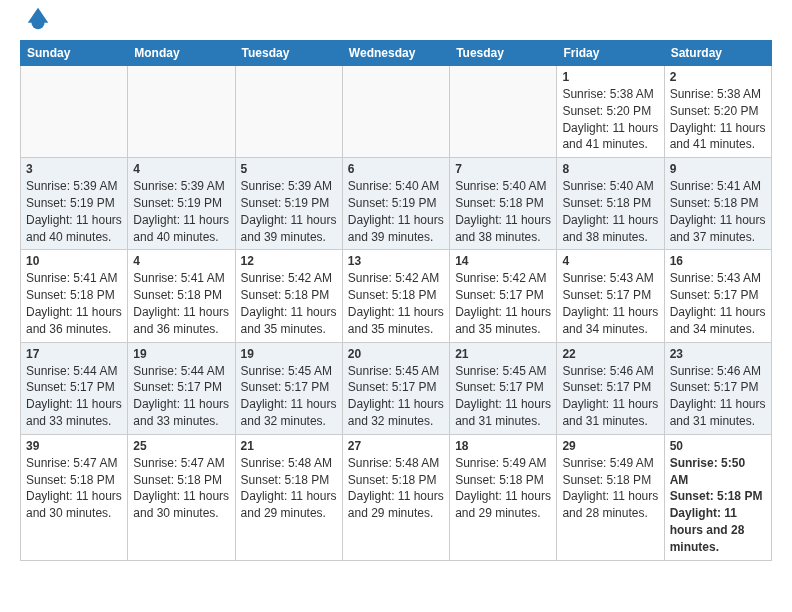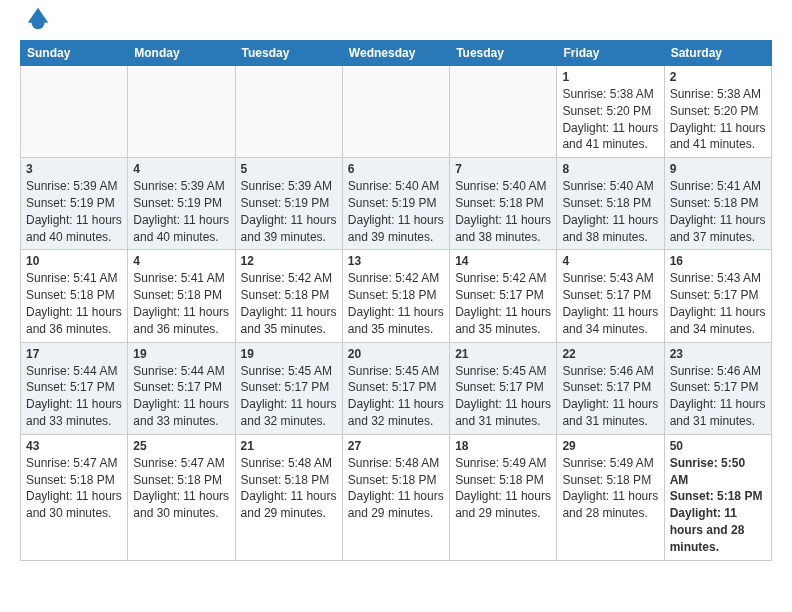--- a/index.html
+++ b/index.html
@@ -287,21 +287,21 @@
           </td>
           <td>
             <span class="day-num">23</span>
             <div class="day-info" style="white-space: pre-line;">Sunrise: 5:46 AM
 Sunset: 5:17 PM
 Daylight: 11 hours and 31 minutes.</div>
           </td>
         </tr>
         <tr class="row-norm">
           <td>
-            <span class="day-num">43</span>
+            <span class="day-num">39</span>
             <div class="day-info" style="white-space: pre-line;">Sunrise: 5:47 AM
 Sunset: 5:18 PM
 Daylight: 11 hours and 30 minutes.</div>
           </td>
           <td>
             <span class="day-num">25</span>
             <div class="day-info" style="white-space: pre-line;">Sunrise: 5:47 AM
 Sunset: 5:18 PM
 Daylight: 11 hours and 30 minutes.</div>
           </td>

